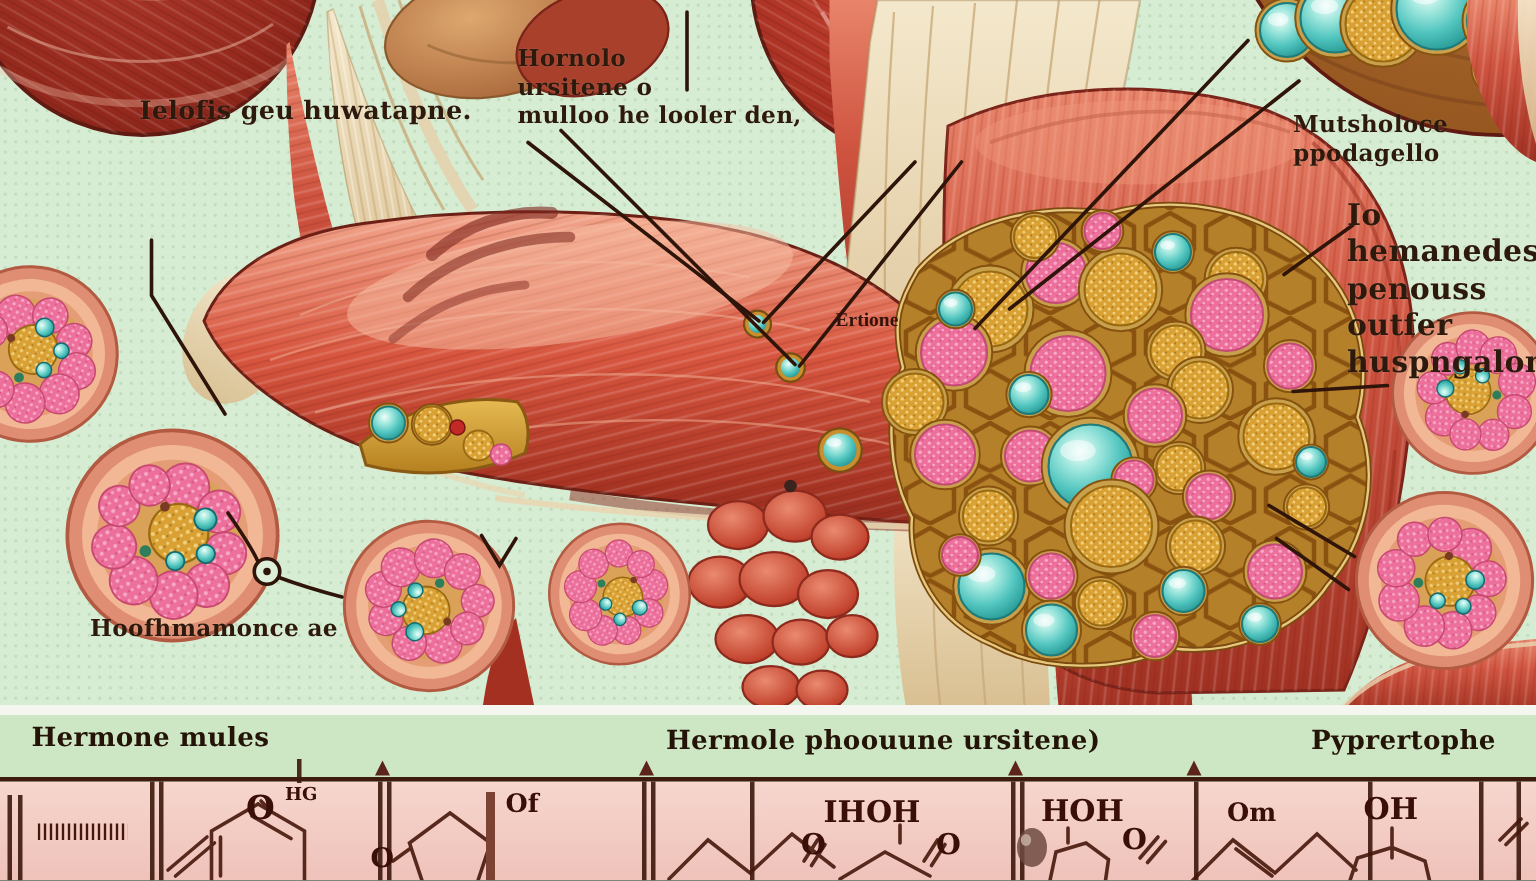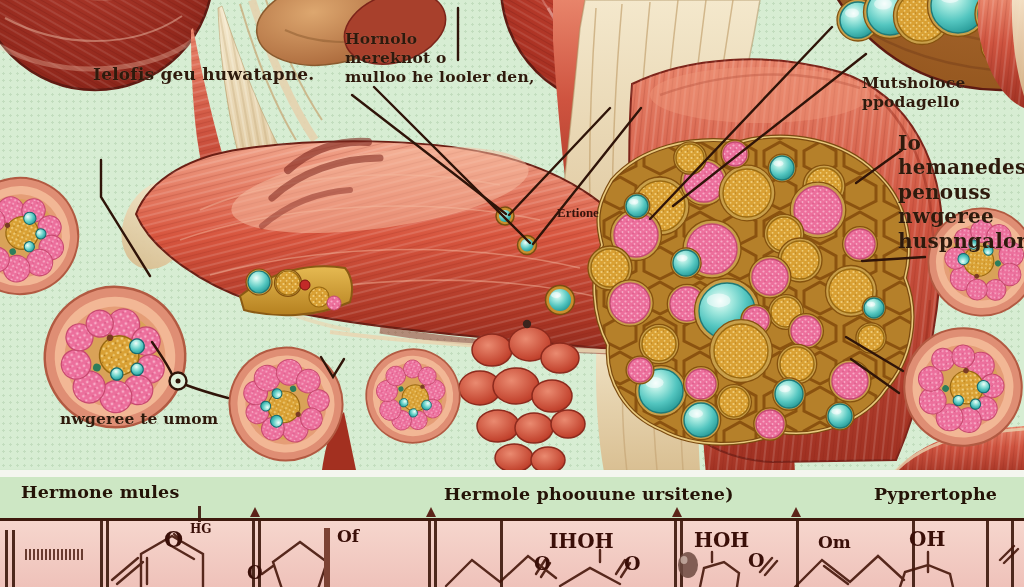--- a/index.html
+++ b/index.html
@@ -407,39 +407,39 @@
     <circle cx="178" cy="381" r="8.5" fill="#dff0da"></circle>
     <circle cx="178" cy="381" r="2.5" fill="#2f1409" stroke="none"></circle>
   </g>
 </svg>
 
 <div class="lbl" style="left:93px;top:64px;width:250px;font-size:17px">Ielofis geu huwatapne.</div>
 
 
 <div class="lbl center" style="left:345px;top:30px;width:200px">
   <div>Hornolo</div>
-  <div>mereknot o</div>
+  <div>ursitene o</div>
   <div>mulloo he looler den,</div>
 </div>
 
 <div class="tag" style="left:557px;top:205px">Ertione</div>
 
 <div class="lbl center" style="left:862px;top:74px;width:120px">
   <div>Mutsholoce</div>
   <div>ppodagello</div>
 </div>
 
 <div class="lbl" style="left:898px;top:131px;width:126px;font-size:20px">
   <div>Io hemanedes</div>
-  <div>penouss nwgeree</div>
+  <div>penouss outfer</div>
   <div>huspngalomine</div>
 </div>
 
 <div class="lbl center" style="left:60px;top:410px;width:170px">
-  <div>nwgeree te umom</div>
+  <div>Hoofhmamonce ae</div>
 </div>
 
 <div class="white-band"></div>
 <div class="green-band"></div>
 
 <div class="hdr" style="left:21px;top:482px">Hermone mules</div>
 <div class="hdr" style="left:444px;top:484px">Hermole phoouune ursitene)</div>
 <div class="hdr" style="left:874px;top:484px">Pyprertophe</div>
 
 <div class="pink-panel"></div>

